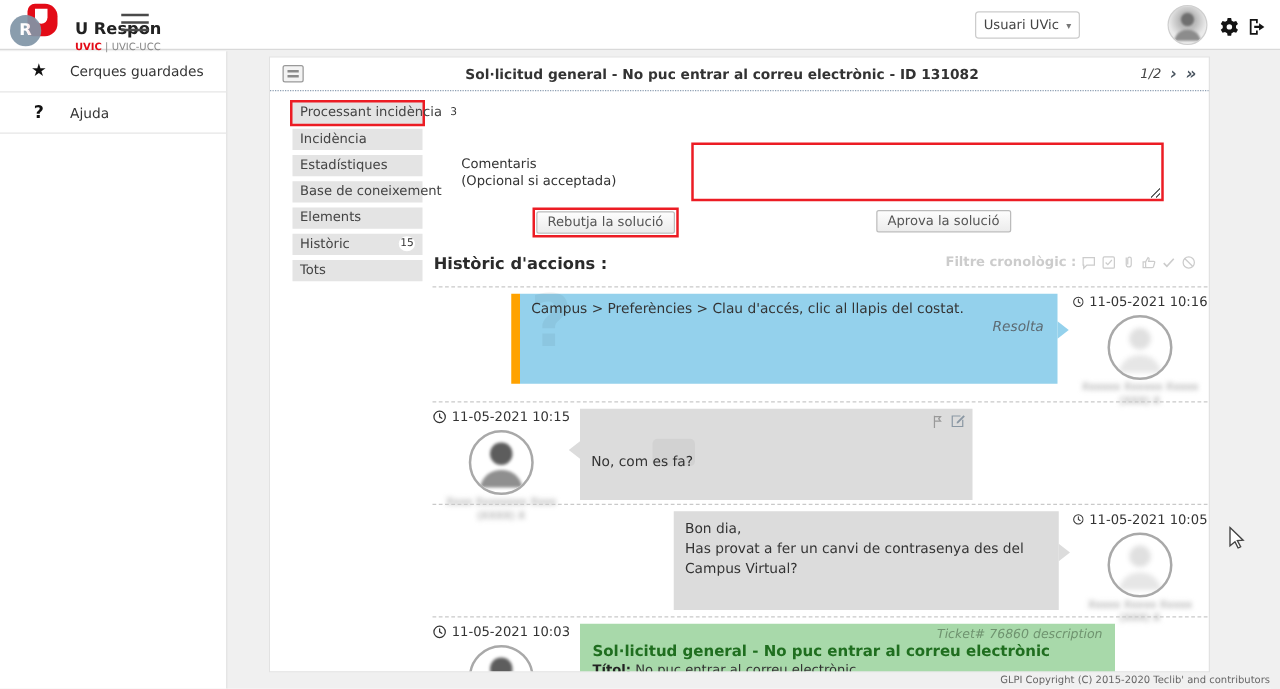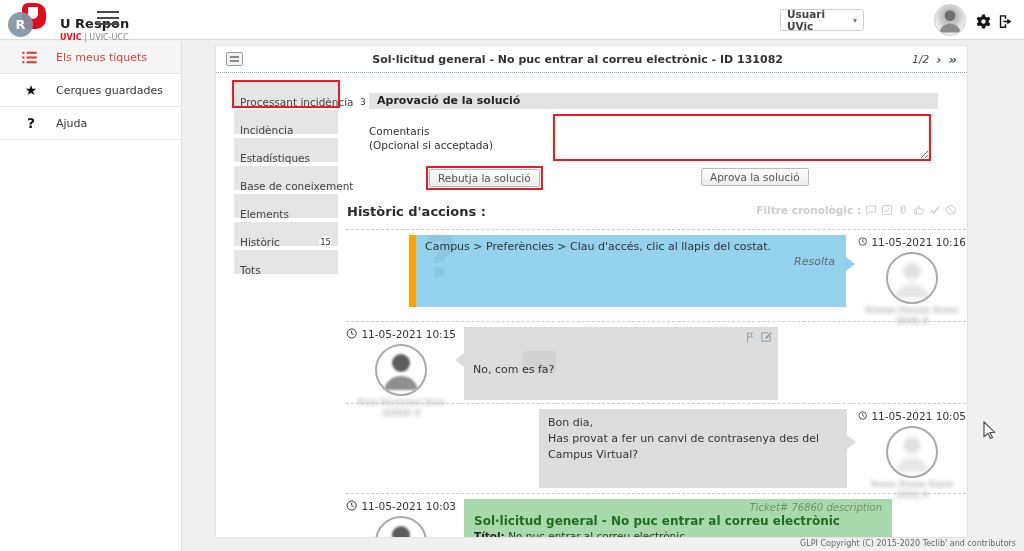--- a/index.html
+++ b/index.html
@@ -12,21 +12,21 @@
   .logo-red { position:absolute; left:14px; top:0; width:24px; height:26px; background:#e30b17; border-radius:6px 10px 10px 4px; }
   .logo-red::after { content:""; position:absolute; left:6px; top:4px; width:10px; height:12px; background:#fff; border-radius:0 0 6px 6px; }
   .logo-circle { position:absolute; left:0; top:9px; width:25px; height:25px; background:#8195a7; border-radius:50%; color:#fff; font-weight:bold; font-size:13px; text-align:center; line-height:25px; opacity:.92; }
   .brand { position:absolute; left:60px; top:16px; }
   .brand-name { font-weight:bold; font-size:13px; color:#222; }
   .brand-sub { font-size:8px; margin-top:2px; }
   .brand-sub .red { color:#e30b17; font-weight:bold; }
   .brand-sub .gray { color:#888; }
   .hamburger { position:absolute; left:97px; top:11px; width:22px; cursor:pointer; }
   .hamburger span { display:block; height:2px; background:#4a4a4a; margin-bottom:4px; }
-  .user-select { position:absolute; right:160px; top:9px; width:84px; height:22px; border:1px solid #ccc; border-radius:3px; background:#fff; font-size:10.5px; color:#444; display:flex; align-items:center; justify-content:space-between; padding:0 6px; cursor:pointer;font-weight:bold; }
+  .user-select { position:absolute; right:160px; top:9px; width:84px; height:22px; border:1px solid #ccc; border-radius:3px; background:#fff; font-size:10.5px; color:#444; display:flex; align-items:center; justify-content:space-between; padding:0 6px; cursor:pointer; }
   .user-select .caret { font-size:8px; color:#777; }
   .top-avatar { position:absolute; right:58px; top:4px; width:32px; height:32px; border-radius:50%; border:1px solid #cfcfcf; overflow:hidden; background:radial-gradient(circle at 50% 38%, #bdbdbd 0 30%, #e9e9e9 62%, #f5f5f5); cursor:pointer; }
   .top-avatar svg { filter:blur(0.7px); }
   .top-icon { position:absolute; top:13px; width:17px; height:17px; cursor:pointer; }
   .gear-pos { right:32px; }
   .logout-pos { right:10px; }
 
   
   .sidebar { position:absolute; left:0; top:41px; width:182px; height:510px; background:#fff; border-right:1px solid #ddd; }
   .side-item { height:33px; display:flex; align-items:center; gap:16px; padding-left:22px; border-bottom:1px solid #e6e6e6; color:#333; cursor:pointer; }
@@ -37,21 +37,21 @@
   .card { position:absolute; left:215px; top:45px; width:753px; height:493px; background:#fff; border:1px solid #e2e2e2; overflow:hidden; }
   .card-header { height:27px; display:flex; align-items:center; border-bottom:1px dotted #8fa0b3; padding:0 10px; }
   .ticket-icon { width:17px; height:14px; border:1px solid #999; border-radius:2px; background:#f3f3f3; position:relative; cursor:pointer; flex:0 0 auto; }
   .ticket-icon::before { content:""; position:absolute; left:3px; top:3px; right:3px; height:2px; background:#8a8a8a; box-shadow:0 4px 0 #8a8a8a; }
   .ticket-title { flex:1; text-align:center; font-weight:bold; font-size:11px; color:#333; }
   .pager { display:flex; align-items:center; gap:7px; font-size:10.5px; color:#444;font-style:italic; }
   .pager .arrow { color:#4a5560; font-weight:bold; font-size:13px; cursor:pointer; line-height:1; }
 
   
   .tabs { position:absolute; left:18px; top:36px; width:104px; }
-  .tab { background:#e4e4e4; color:#444; font-size:10.5px; height:17px; line-height:17px; padding:12px 6px; margin-bottom:4px; white-space:nowrap; cursor:pointer; position:relative; }
+  .tab { background:#e4e4e4; color:#444; font-size:10.5px; height:17px; line-height:17px; padding:0 6px; margin-bottom:4px; white-space:nowrap; cursor:pointer; position:relative; }
   .tab.active { box-shadow:0 0 0 2px #ec1c24; }
   .badge { display:inline-block; background:#fff; border-radius:50%; min-width:12px; height:12px; line-height:12px; text-align:center; font-size:8.5px; color:#333; padding:0 1px; vertical-align:1px; }
   .badge.right { float:right; margin-top:2px; }
 
   
   .section-head { position:absolute; left:153px; top:47px; width:569px; height:16px; background:#e3e3e3; font-weight:bold; font-size:11px; padding:1px 8px; color:#222; }
   .comments-label { position:absolute; left:153px; top:78px; font-size:10.5px; color:#333; line-height:1.35; }
   .comments-box { position:absolute; left:337px; top:68px; width:378px; height:47px; border:2px solid #ec1c24; background:#fff; resize:both; font-family:inherit; outline:none; }
   .btn { font-family:inherit; font-size:10.5px; color:#555; background:linear-gradient(#fdfdfd,#ececec); border:1px solid #bbb; border-radius:2px; padding:2px 8px; cursor:pointer; }
   .reject-wrap { position:absolute; left:210px; top:120px; border:2px solid #ec1c24; padding:1px; }
@@ -136,35 +136,20 @@
   </div>
   <div class="top-icon logout-pos">
     <svg width="17" height="17" viewBox="0 0 24 24">
         <path d="M4 3h9v5h-2V5H6v14h5v-3h2v5H4z" fill="#141414"></path>
         <path d="M14.5 8l6 4-6 4v-2.8H9v-2.4h5.5z" fill="#141414"></path>
       </svg>
   </div>
 </div>
 
 <div class="sidebar">
-  <div class="side-item active">
-    <span class="s-icon">
-      <svg width="15" height="13" viewBox="0 0 20 18">
-          <g fill="#d9413d">
-            <rect x="0" y="1" width="3" height="3"></rect>
-            <rect x="6" y="1" width="14" height="3"></rect>
-            <rect x="0" y="7.5" width="3" height="3"></rect>
-            <rect x="6" y="7.5" width="14" height="3"></rect>
-            <rect x="0" y="14" width="3" height="3"></rect>
-            <rect x="6" y="14" width="14" height="3"></rect>
-          </g>
-        </svg>
-    </span>
-    <span>Els meus tiquets</span>
-  </div>
   <div class="side-item">
     <span class="s-icon">★</span>
     <span>Cerques guardades</span>
   </div>
   <div class="side-item">
     <span class="s-icon" style="font-weight:bold;">?</span>
     <span>Ajuda</span>
   </div>
 </div>
 
@@ -189,21 +174,20 @@
     <div class="tab"><span>Estadístiques</span></div>
     <div class="tab"><span>Base de coneixement</span></div>
     <div class="tab"><span>Elements</span></div>
     <div class="tab">
       <span>Històric</span>
       <span class="badge right">15</span>
     </div>
     <div class="tab"><span>Tots</span></div>
   </div>
 
-  <div class="section-head">Aprovació de la solució</div>
   <div class="comments-label">
     <div>Comentaris</div>
     <div>(Opcional si acceptada)</div>
   </div>
   <textarea class="comments-box" style=""></textarea>
   <div class="reject-wrap">
     <button class="btn">Rebutja la solució</button>
   </div>
   <button class="btn approve-pos">Aprova la solució</button>
 

